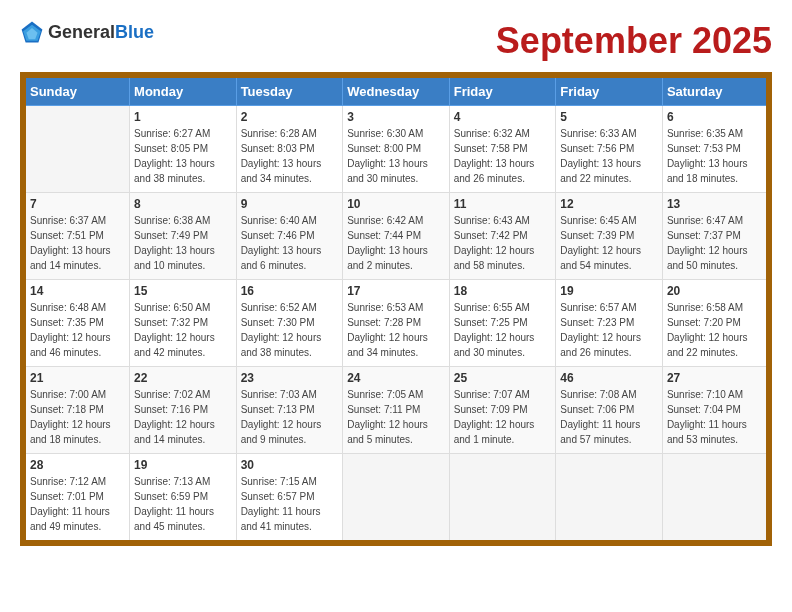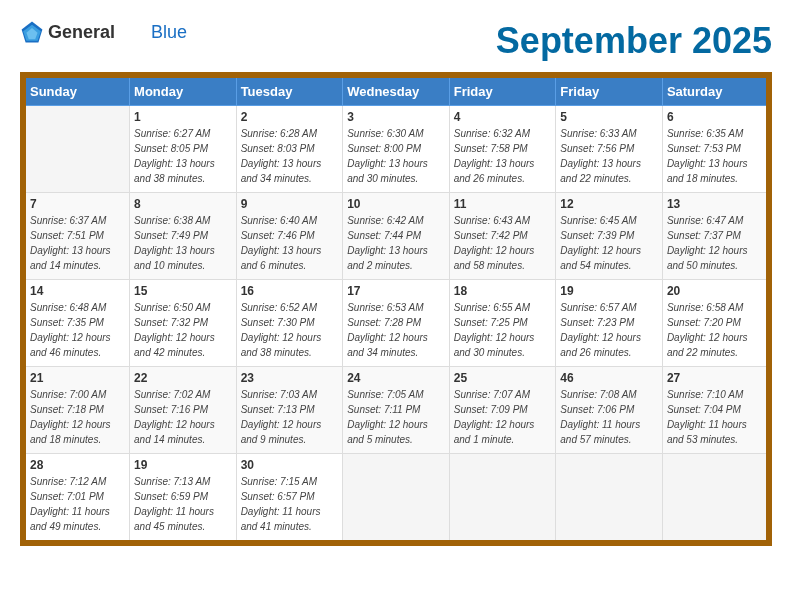--- a/index.html
+++ b/index.html
@@ -24,21 +24,21 @@
     .logo-icon {
       width: 24px;
       height: 24px;
     }
     .title-block {
       text-align: right;
     }
     .month-title {
       font-size: 36px;
       font-weight: bold;
-      color: #0369a1;
+      color: #b91c1c;
     }
     .location-title {
       font-size: 16px;
       color: #555;
     }
     table {
       width: 100%;
       border-collapse: collapse;
       border: 6px solid #a16207;
     }
@@ -67,38 +67,37 @@
     .day-number {
       font-weight: bold;
       font-size: 12px;
       display: block;
       margin-bottom: 2px;
     }
     .day-info {
       font-size: 10px;
       line-height: 1.5;
       color: #444;
-      font-style: italic;
     }
     .empty-cell {
       background: #f5f5f5 !important;
     }
   </style>
 </head>
 <body>
 
 <div class="header">
   <div class="logo">
     <svg class="logo-icon" viewBox="0 0 30 30" xmlns="http://www.w3.org/2000/svg">
       <polygon points="15,2 28,12 23,28 7,28 2,12" fill="#1a6fc4"></polygon>
       <polygon points="15,6 26,14 22,26 8,26 4,14" fill="#3a9ee0"></polygon>
       <polygon points="15,10 22,16 19,24 11,24 8,16" fill="#6cc0f0"></polygon>
     </svg>
     <div>
-      <span style="font-size:18px;font-weight:bold;color:#333;">General</span><span style="font-size:18px;font-weight:normal;color:#1a6fc4;padding-left:36px;">Blue</span>
+      <span style="font-size:18px;font-weight:bold;color:#333;">General</span><span style="font-size:18px;font-weight:bold;color:#1a6fc4;">Blue</span>
     </div>
   </div>
   <div class="title-block">
     <div class="month-title">September 2025</div>
   </div>
 </div>
 
 <table>
   <thead>
     <tr>

